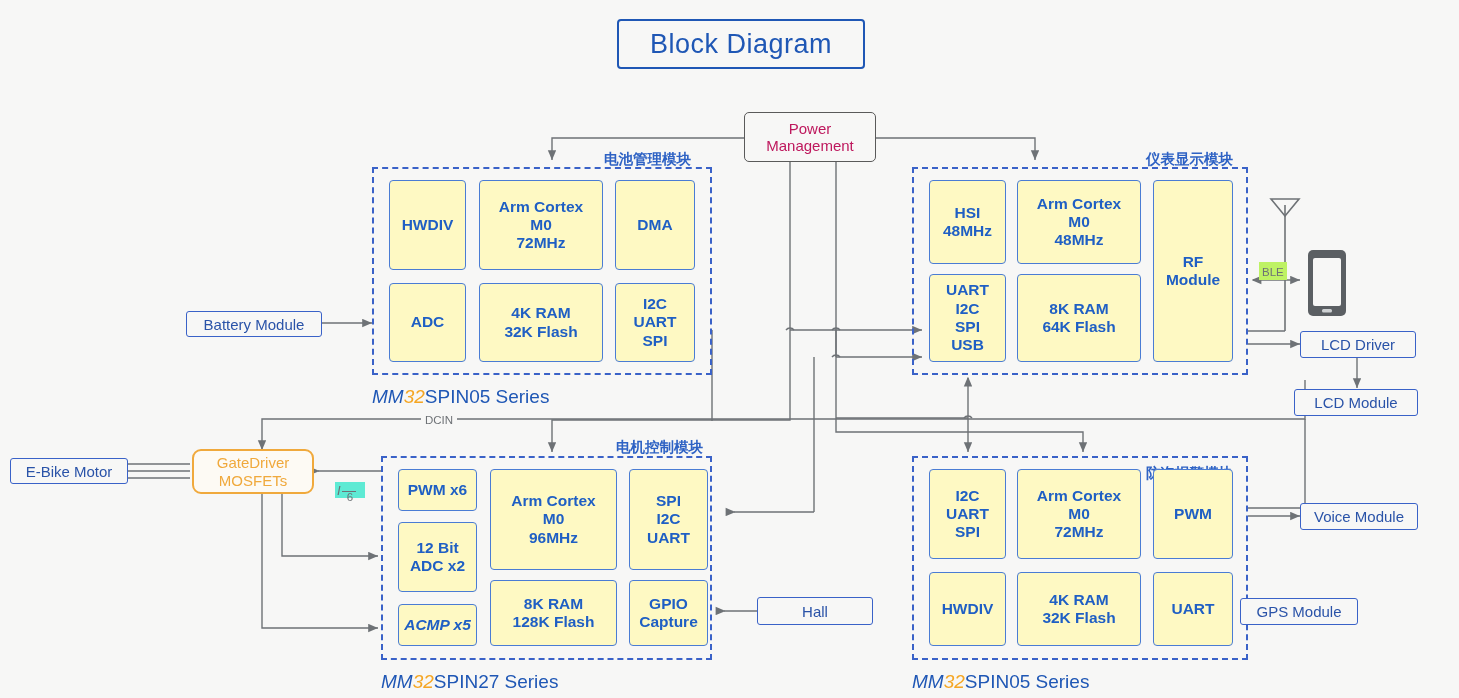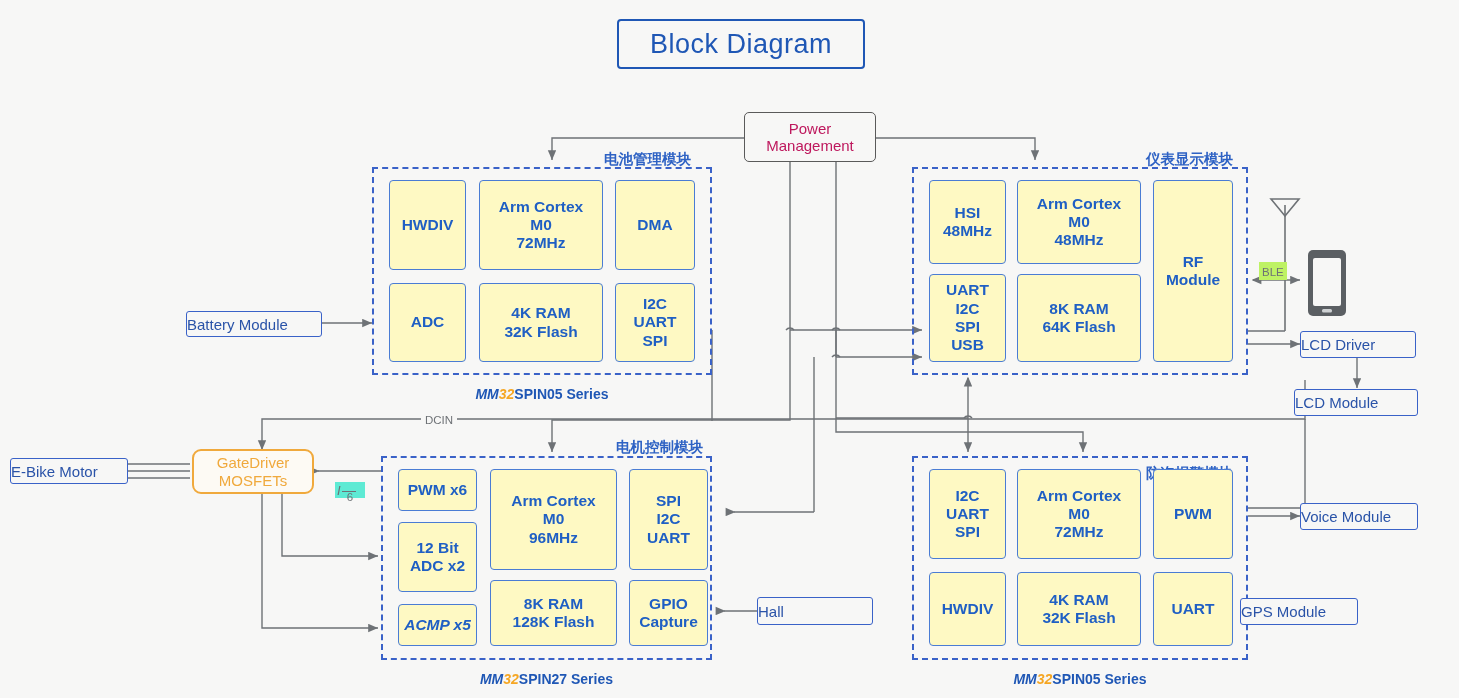--- a/index.html
+++ b/index.html
@@ -36,22 +36,21 @@
   
   .module{
     border:2px dashed #3a62c8;
     background:transparent;
   }
   .module-title{
     color:#2e62c4;font-size:14.5px;font-weight:bold;
     white-space:nowrap;
   }
   .series-label{
-    font-size:14px;font-weight:bold;white-space:nowrap;
-    text-align:center;
+    font-size:19px;font-weight:normal;white-space:nowrap;
   }
   .series-label .mm{color:#1f57b5;font-style:italic;}
   .series-label .n32{color:#f5a623;font-style:italic;}
   .series-label .rest{color:#1f57b5;}
 
   
   .cell{
     border:1.6px solid #4a7cd4;border-radius:4px;
     background:#fef9c3;
     color:#1f5fc4;
@@ -59,21 +58,21 @@
     align-items:center;justify-content:center;
     font-size:15.5px;font-weight:bold;line-height:1.18;
     text-align:center;
   }
 
   
   .obox{
     border:1.7px solid #3a62c8;border-radius:3px;
     background:#f7f7f6;
     color:#2a53a8;
-    display:flex;align-items:center;justify-content:flex-start;
+    display:flex;align-items:center;justify-content:center;
     font-size:15px;white-space:nowrap;
   }
   
   #gate-driver{
     border:2px solid #f0a93c;border-radius:9px;
     background:#fdfaf4;color:#f0a93c;
     display:flex;flex-direction:column;align-items:center;justify-content:center;
     font-size:15px;line-height:1.2;
   }
 

